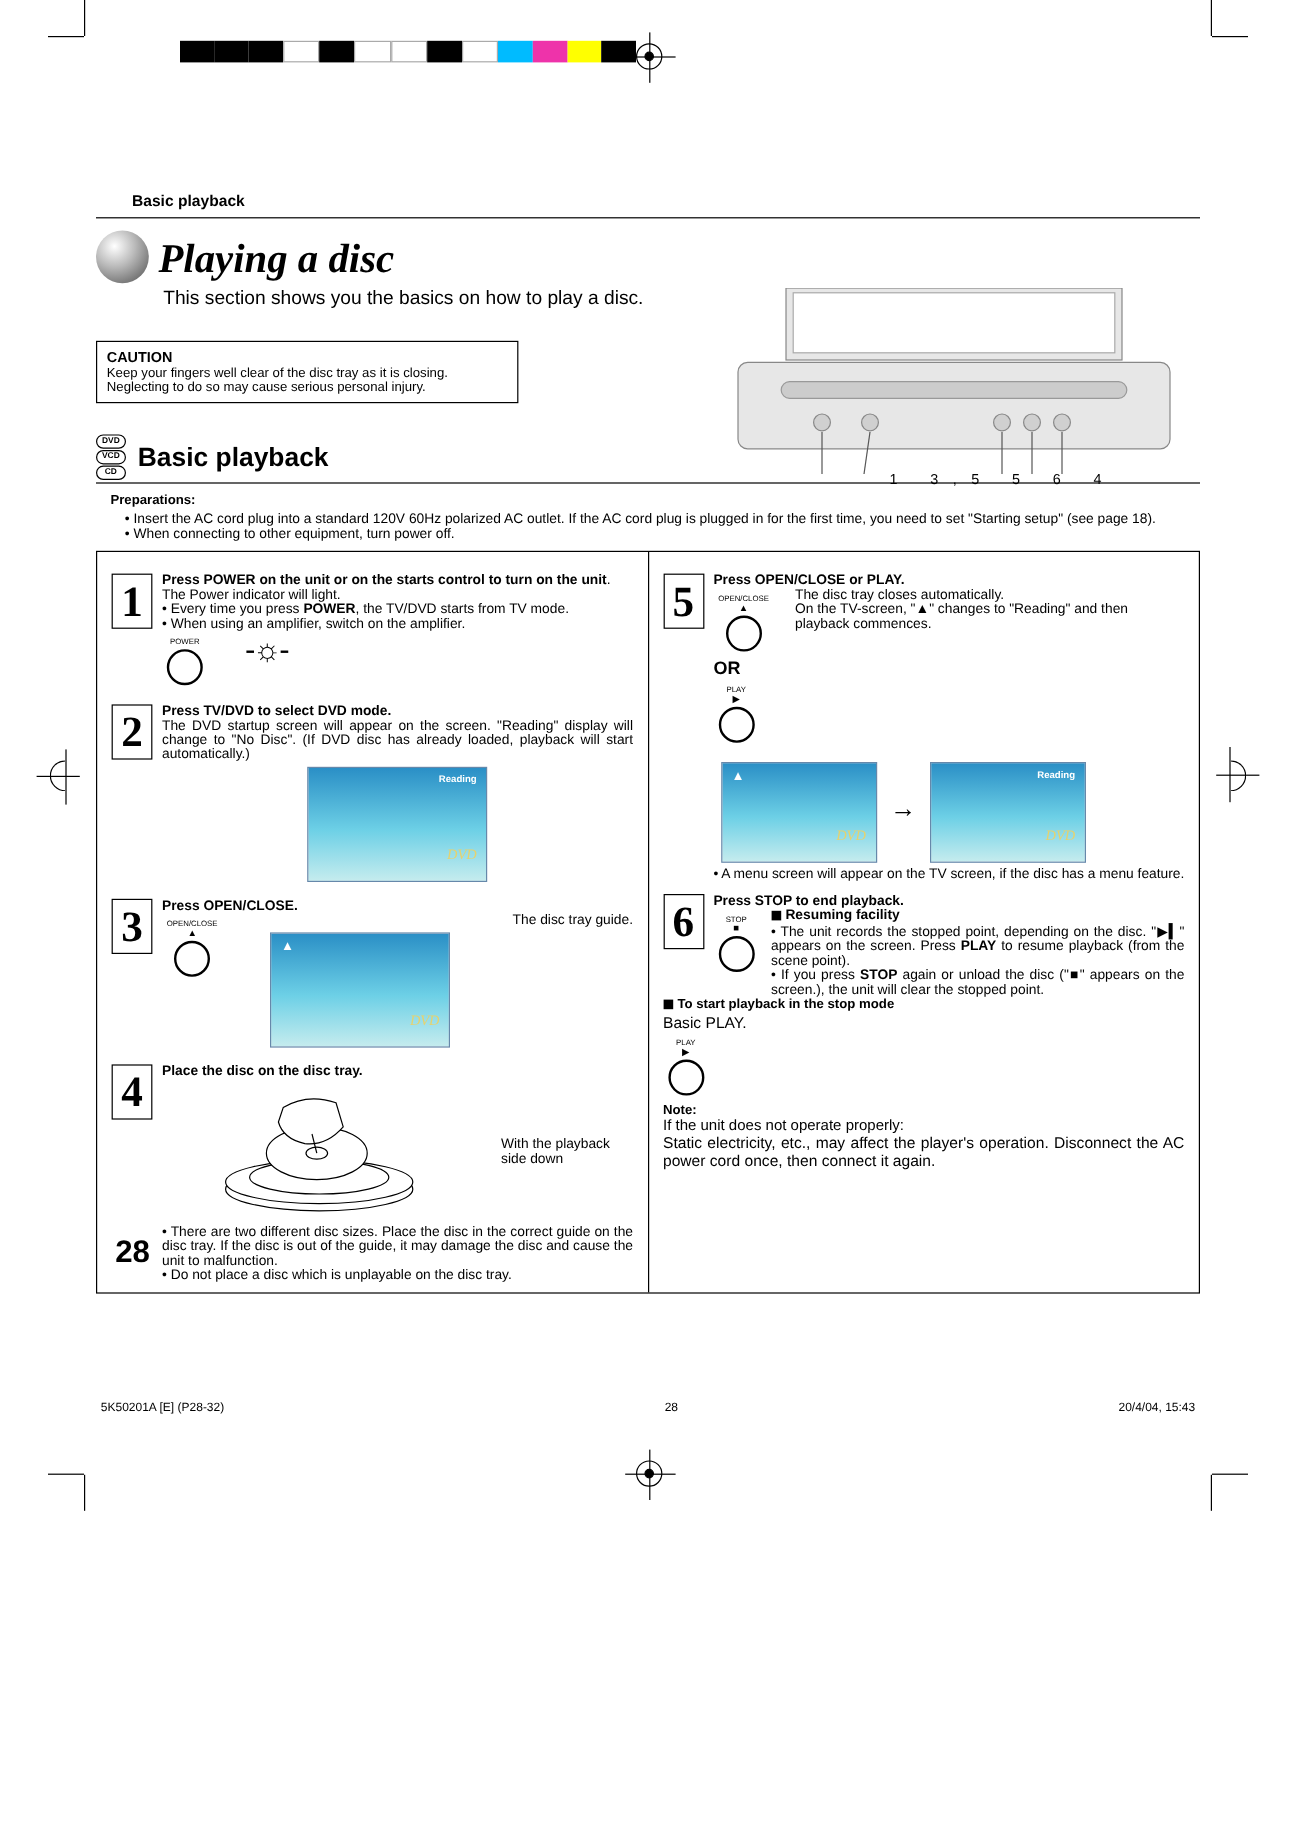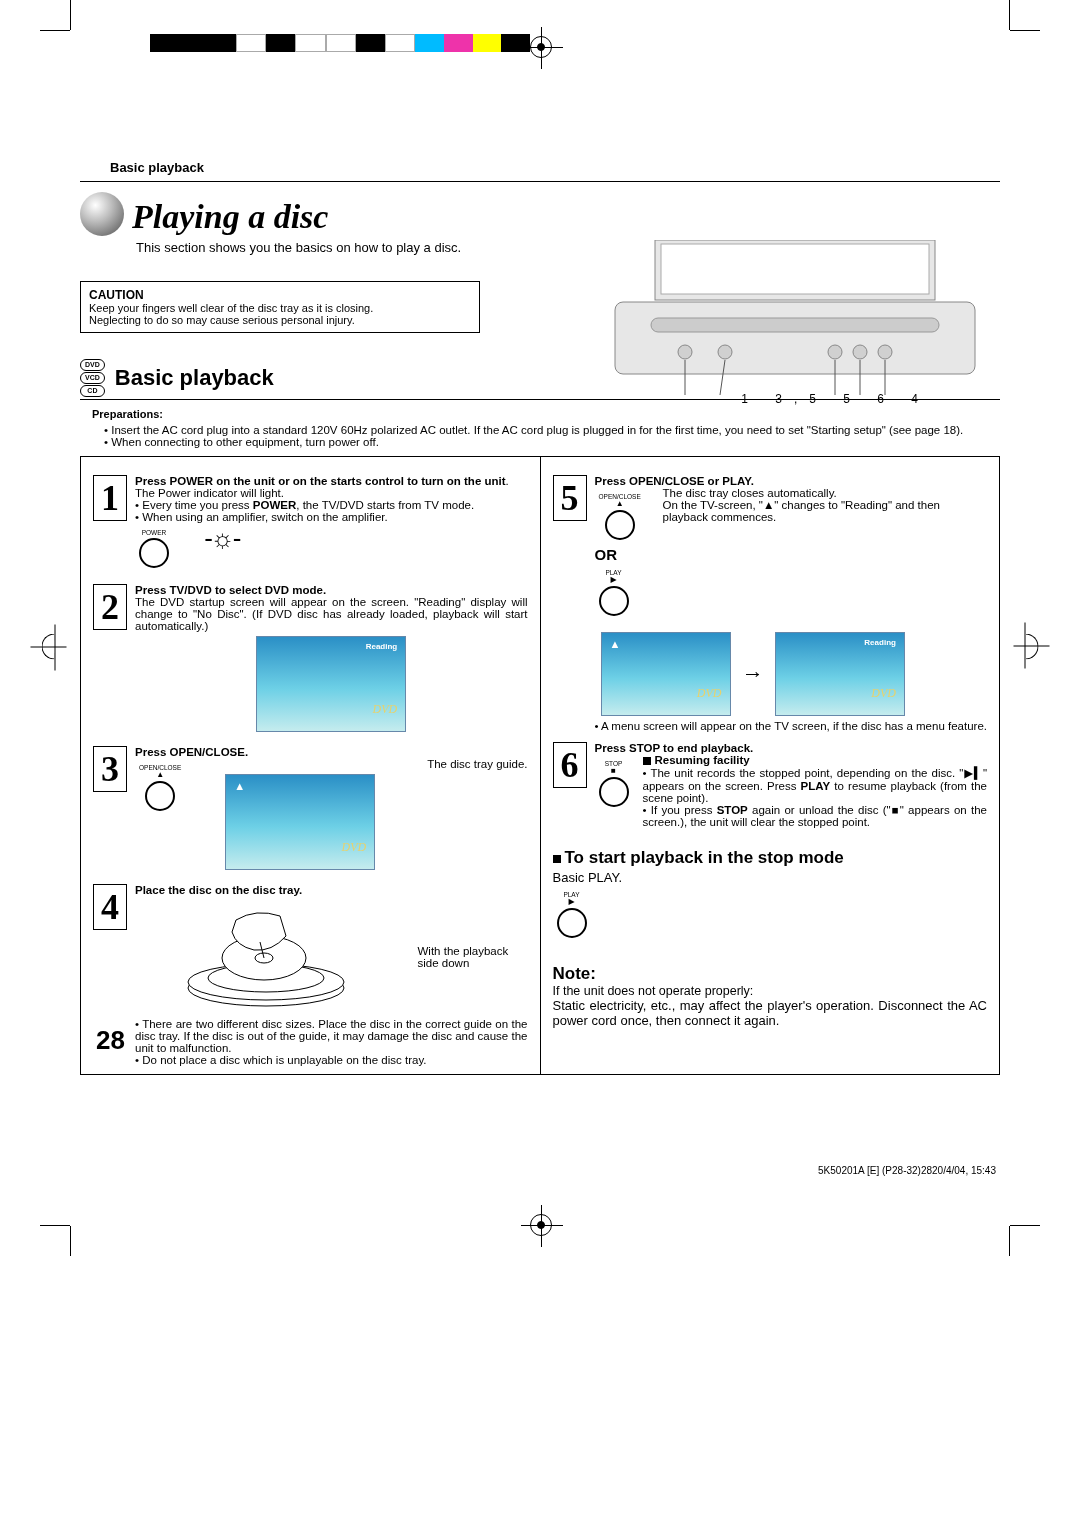--- a/index.html
+++ b/index.html
@@ -14,22 +14,22 @@
   .targ::after{content:"";position:absolute;top:-10px;left:50%;height:42px;width:1px;background:#000;}
   .targ .inner{position:absolute;left:50%;top:50%;width:8px;height:8px;margin-left:-4px;margin-top:-4px;border:1px solid #000;border-radius:50%;background:#000;}
   .half-targ{position:absolute;width:26px;height:13px;border:1px solid #000;border-top:0;border-radius:0 0 26px 26px;overflow:visible;}
   .half-targ::before{content:"";position:absolute;left:50%;top:-12px;width:1px;height:36px;background:#000;}
   .half-targ::after{content:"";position:absolute;top:-1px;left:-10px;height:1px;width:46px;background:#000;}
   .header-breadcrumb { font-weight: bold; font-size: 13px; margin: 50px 0 6px 30px; }
   .hr { border: 0; border-top: 1px solid #000; margin: 2px 0; }
   .title-row { display:flex; align-items:flex-end; gap:8px; margin-top:10px;}
   .sphere { width:44px; height:44px; border-radius:50%; background: radial-gradient(circle at 35% 30%, #fff, #bbb 40%, #555 95%); }
   .title-ital { font-family: 'Times New Roman', serif; font-style: italic; font-size: 34px; font-weight: bold; }
-  .subtitle { margin-left: 56px; margin-top: 4px; font-size: 13px; }
-  .caution-box { border: 1px solid #000; padding: 6px 8px; margin-top: 26px; width: 400px; }
+  .subtitle { margin-left: 56px; margin-top: 4px; font-size: 16px; }
+  .caution-box { border: 1px solid #000; padding: 6px 8px; margin-top: 26px; width: 352px; }
   .caution-box .ttl { font-weight: bold; font-size: 12px; }
   .section-head { display:flex; align-items:center; gap:10px; margin-top: 26px; }
   .badge-stack { display:flex; flex-direction:column; gap:1px;}
   .badge { font-size:7px; font-weight:bold; border:1px solid #000; border-radius:8px; padding:0 4px; text-align:center; line-height:10px;}
   .section-title { font-size: 22px; font-weight: bold; }
   .preps { font-weight: bold; font-size: 11px; margin-top:8px; margin-left:12px;}
   .prep-list { margin: 4px 0 8px 24px; font-size: 11.5px; }
   .step { display:flex; align-items:flex-start; gap:8px; margin-top: 10px;}
   .numbox { width: 34px; height: 46px; border:1.5px solid #000; display:flex; align-items:center; justify-content:center; font-size: 36px; font-weight:bold; font-family: 'Times New Roman', serif; flex-shrink:0;}
   .step-body { flex:1; font-size: 11.5px; }
@@ -42,23 +42,23 @@
   .remote-btn .sym { font-size:8px; line-height:8px;}
   .brightness { display:inline-block; vertical-align:middle; font-size:26px; margin-left:28px; letter-spacing:-2px;}
   .screen-box { width:150px; height:96px; background: linear-gradient(#2a8fc6, #6dd0e6 55%, #c5ecee); border:1px solid #68a; position:relative; display:inline-block; margin:4px 6px; vertical-align:top;}
   .screen-box .rd { position:absolute; top:5px; right:8px; font-size:8px; font-weight:bold; color:#fff;}
   .screen-box .eject { position:absolute; top:5px; left:8px; font-size:11px; color:#fff; font-weight:bold;}
   .screen-box .dvd { position:absolute; bottom:14px; right:8px; font-size:12px; color:#e6d26e; font-style:italic; font-family:'Times New Roman',serif;}
   .disc-illust { width:180px; height:110px; margin:6px auto; position:relative;}
   .disc-illust svg { width:100%; height:100%; }
   .arrow-rt{ font-size:22px; font-weight:bold; display:inline-block; vertical-align:middle; margin:30px 2px;}
   .sq { display:inline-block; width:8px; height:8px; background:#000; vertical-align:middle; margin-right:4px;}
-  .notehead{ font-weight:bold; font-size:17px; margin-top:20px;}
+  .notehead{ font-weight:bold; font-size:11px; margin-top:0;}
   .page-num { position:absolute; bottom: 140px; left: 96px; font-size:26px; font-weight:bold;}
-  .footer-bar{ display:flex; justify-content:flex-end; margin-top:90px; font-size:10px; padding:0 4px;}
+  .footer-bar{ display:flex; justify-content:space-between; margin-top:90px; font-size:10px; padding:0 4px;}
   .device-illust{ position:absolute; right:85px; top:170px; width:400px; height:180px; }
   .device-illust svg{width:100%;height:100%;}
   .callouts{position:absolute; right:150px; top:322px; font-size:12px; letter-spacing:12px;}
   .pair-container{ border:1px solid #000; margin-top:8px; }
   .colpair{ display:flex;}
   .colpair .half{flex:1; padding:8px 12px;}
   .colpair .half.left{ border-right:1px solid #000;}
   .justify{text-align:justify;}
 </style>
 </head>

